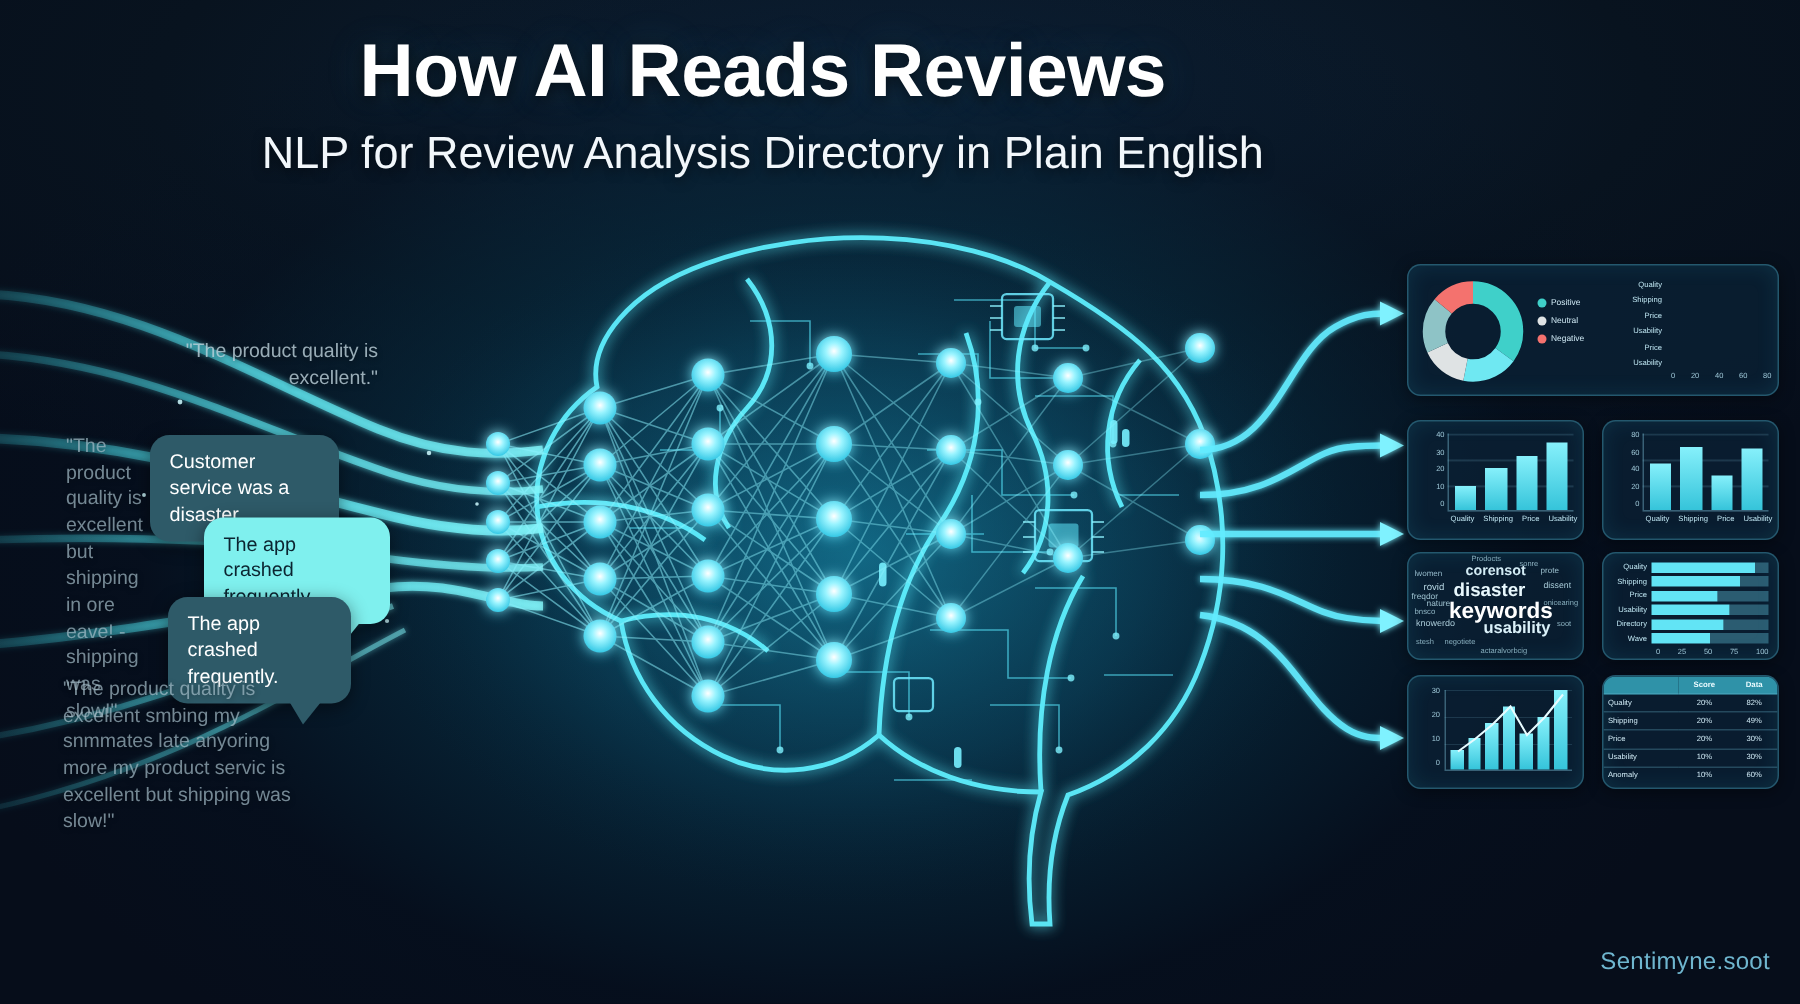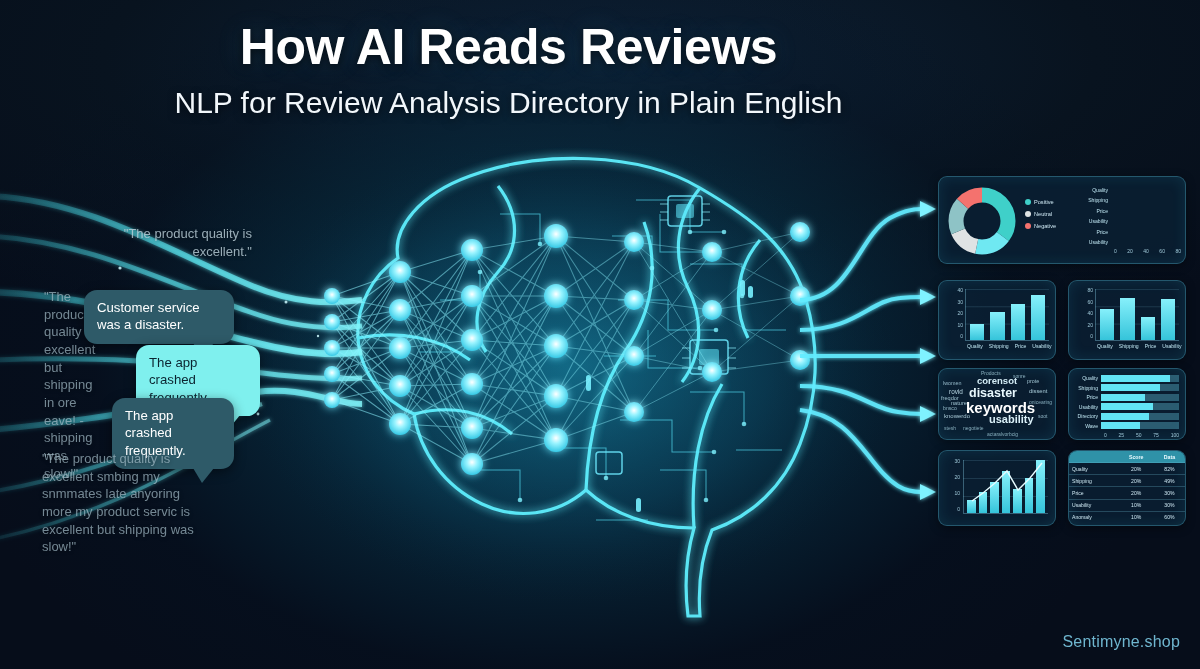--- a/index.html
+++ b/index.html
@@ -346,21 +346,21 @@
     <div class="title">How AI Reads Reviews</div>
     <div class="subtitle">NLP for Review Analysis Directory in Plain English</div>
   </div>
 
 
   <div class="ghost right" style="left:100px; top:225px; width:152px;">"The product quality is excellent."</div>
 
 
   <div class="ghost dim" style="left:44px; top:288px; width:58px;">"The product quality is excellent but shipping in ore eave! - shipping was slow!"</div>
 
-  <div class="bubble dark tail-right" style="left:84px; top:290px; width:150px;">Customer service was a disaster.</div>
+  <div class="bubble dark tail-right" style="left:100px; top:290px; width:126px;">Customer service was a disaster.</div>
 
   <div class="bubble bright tail-right" style="left:136px; top:345px; width:124px;">The app crashed frequently.</div>
 
   <div class="bubble dark tail-right" style="left:112px; top:398px; width:122px;">The app crashed frequently.</div>
 
   <div class="ghost dim" style="left:42px; top:450px; width:152px;">"The product quality is excellent  smbing my snmmates late anyoring more my product servic is excellent but shipping was slow!"</div>
 
   <div class="panel" style="left:938px; top:176px; width:248px; height:88px;">
     <svg style="position:absolute; left:8px; top:9px;" width="70" height="70" viewBox="0 0 70 70">
 
@@ -611,15 +611,15 @@
         </tr>
         <tr>
           <td>Anomaly</td>
           <td class="num">10%</td>
           <td class="num">60%</td>
         </tr>
       </tbody>
     </table>
   </div>
 
-  <div class="footer">Sentimyne.shop</div>
+  <div class="footer">Sentimyne.soot</div>
 
 </div>
 
 </body></html>

